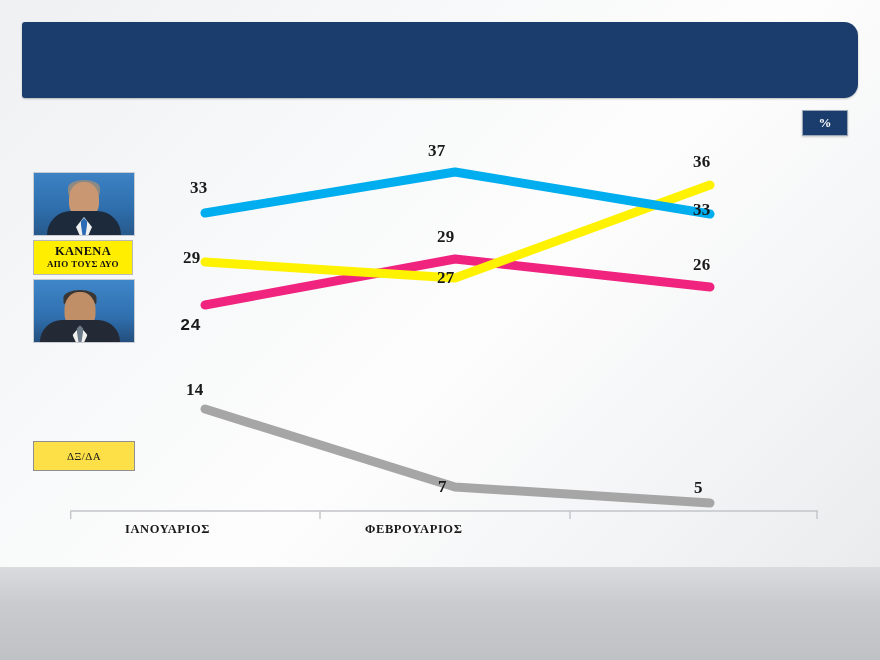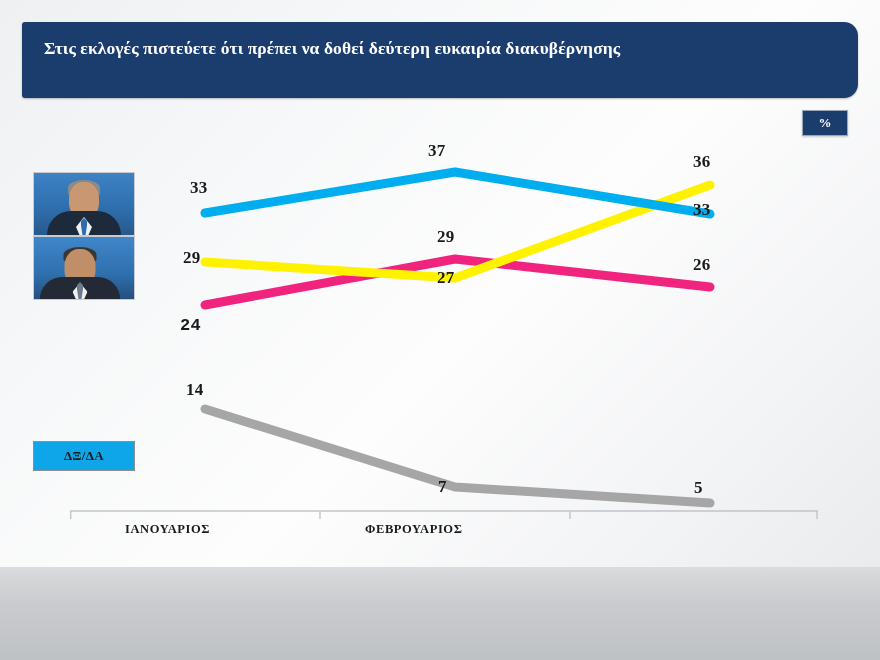--- a/index.html
+++ b/index.html
@@ -72,23 +72,23 @@
   .legbox{
     width:100px;box-sizing:border-box;text-align:center;
     border:1px solid #b9b9b9;
   }
   .legbox.yellow{background:#ffee00;margin:4px 0;padding:4px 0 5px;}
   .legbox.yellow .l1{font-size:12.5px;font-weight:bold;color:#111;letter-spacing:.3px;line-height:1.05;}
   .legbox.yellow .l2{font-size:9px;font-weight:bold;color:#111;letter-spacing:.4px;margin-top:1px;}
 
   .grayleg{
     position:absolute;left:33px;top:441px;width:100px;height:28px;
-    background:#0ea5e9;border:1px solid #8f8f8f;
+    background:#fde047;border:1px solid #8f8f8f;
     display:flex;align-items:center;justify-content:center;
-    font-size:13px;font-weight:bold;color:#1a1a1a;letter-spacing:.4px;
+    font-size:11px;font-weight:normal;color:#1a1a1a;letter-spacing:.4px;
   }
 
   
   .plot{position:absolute;left:0;top:0;width:880px;height:660px;}
   .plot svg{position:absolute;left:0;top:0;}
 
   .dlabel{
     position:absolute;font-size:17px;font-weight:bold;color:#1a1a1a;
     white-space:nowrap;letter-spacing:.2px;
   }
@@ -102,35 +102,39 @@
   .footer{position:absolute;left:0;top:567px;width:880px;height:93px;
     background:linear-gradient(180deg,#d9dbdd 0%,#c9cbce 40%,#bfc2c5 100%);}
 </style>
 </head>
 <body>
 
 <div class="stage">
 
   <div class="titlebar">
     <div class="txt">
-      <span>Στις εκλογές πιστεύετε ότι πρέπει να δοθεί δεύτερη ευκαιρία διακυβέρνησης</span><br>
+      <br>
     </div>
   </div>
 
   <div class="pct">%</div>
 
   <div class="legend">
     <div class="photo p1">
       <div class="hair"></div>
       <div class="head"></div>
       <div class="body"></div>
       <div class="shirt"></div>
       <div class="tie"></div>
     </div>
 
+    <div class="legbox yellow">
+      <div class="l1">ΚΑΝΕΝΑ</div>
+      <div class="l2">ΑΠΟ ΤΟΥΣ ΔΥΟ</div>
+    </div>
 
     <div class="photo p2">
       <div class="hair"></div>
       <div class="head"></div>
       <div class="body"></div>
       <div class="shirt"></div>
       <div class="tie"></div>
     </div>
   </div>
 

